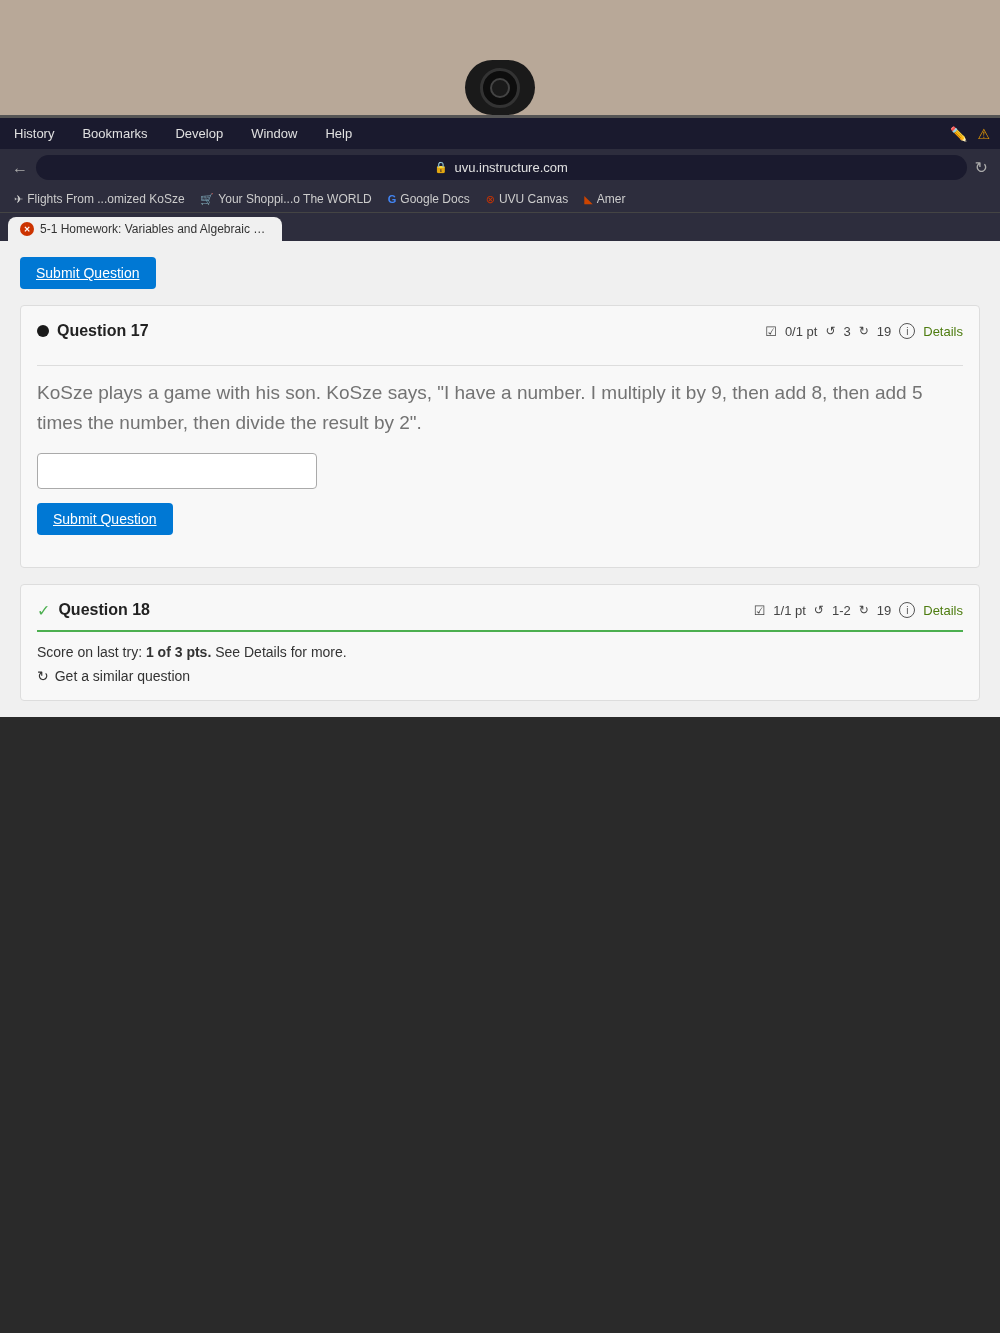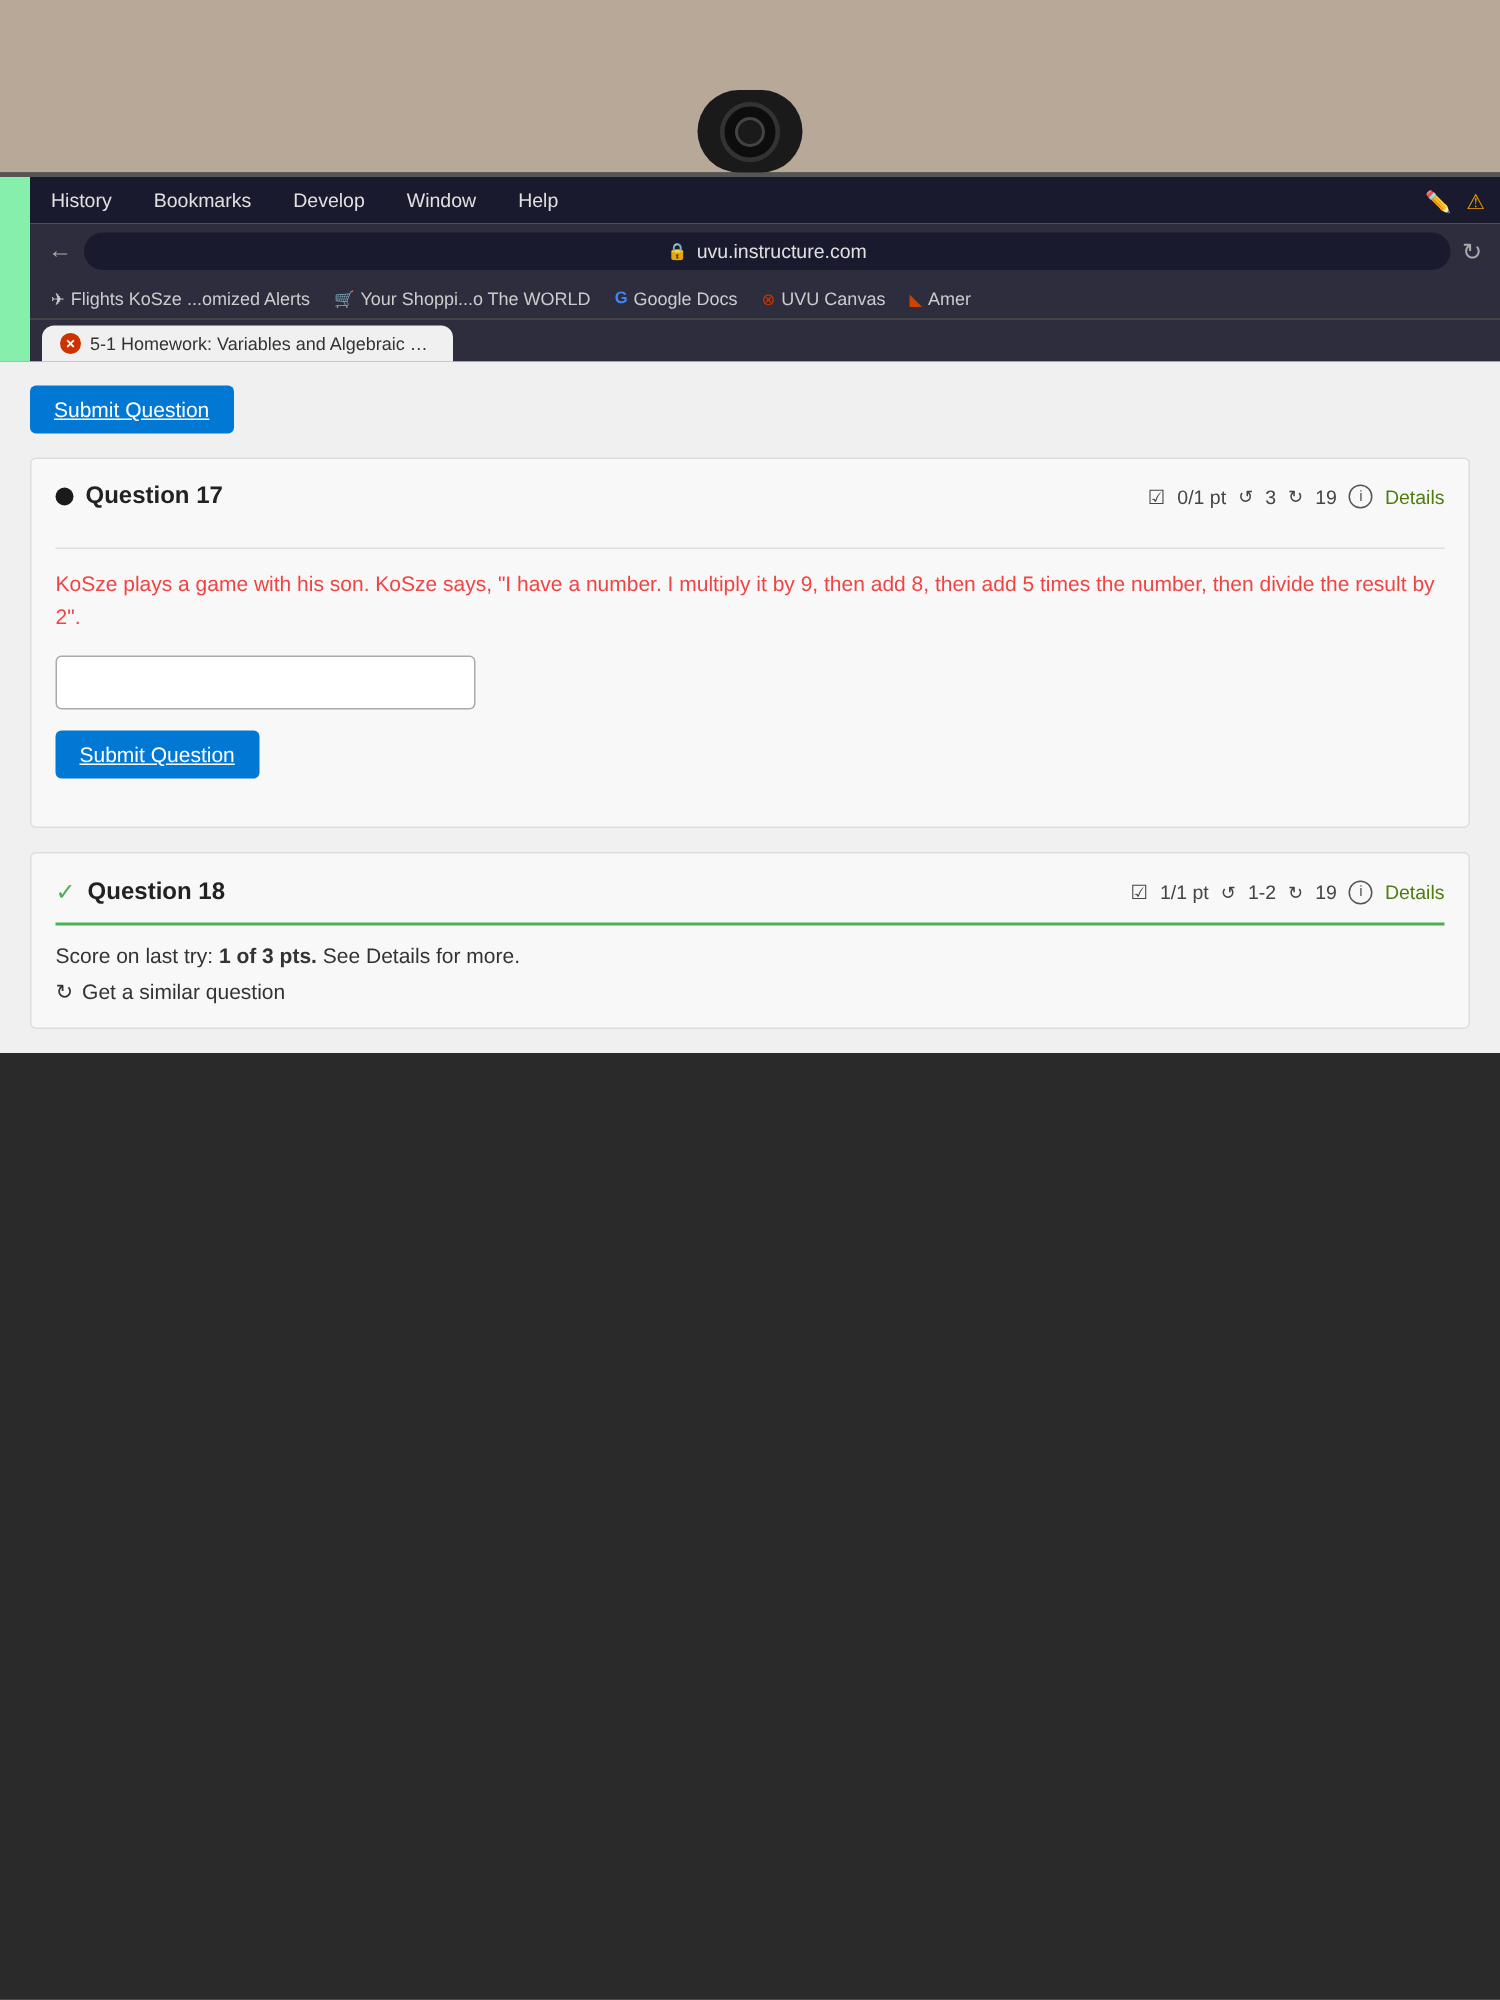--- a/index.html
+++ b/index.html
@@ -62,23 +62,22 @@
       top: 115px;
       left: 0;
       right: 0;
       bottom: 0;
       background: #2a2a2a;
       border-top: 3px solid #555;
     }
 
     
     .browser-chrome {
-      background: #86efac;
+      background: #4d7c0f;
       width: 100%;
-      padding-left: 20px;
     }
 
     
     .menu-bar {
       background: #1a1a2e;
       display: flex;
       align-items: center;
       padding: 6px 10px;
       gap: 20px;
       color: #e0e0e0;
@@ -240,22 +239,22 @@
       font-size: 13px;
       color: #444;
     }
 
     .question-meta .details-link {
       color: #4d7c0f;
       cursor: pointer;
     }
 
     .question-body {
-      font-size: 14px;
-      color: #ef4444;
+      font-size: 19px;
+      color: #737373;
       line-height: 1.6;
       margin-bottom: 14px;
     }
 
     .question-body p {
       margin-bottom: 12px;
     }
 
     .answer-input {
       border: 1px solid #aaa;
@@ -375,21 +374,21 @@
       <div class="address-input">
         <span class="lock-icon">🔒</span>
         <span style="color:#e0e0e0;font-size:13px;">uvu.instructure.com</span>
       </div>
       <button class="reload-btn">↻</button>
     </div>
 
     <div class="bookmarks-bar">
       <div class="bookmark-item">
         <span class="bookmark-icon">✈</span>
-        <span>Flights KoSze ...omized Alerts</span>
+        <span>Flights From ...omized KoSze</span>
       </div>
       <div class="bookmark-item">
         <span class="bookmark-icon" style="color:#ff8c00;">🛒</span>
         <span>Your Shoppi...o The WORLD</span>
       </div>
       <div class="bookmark-item">
         <span class="bookmark-icon" style="color:#4285F4;font-weight:bold;">G</span>
         <span>Google Docs</span>
       </div>
       <div class="bookmark-item">

